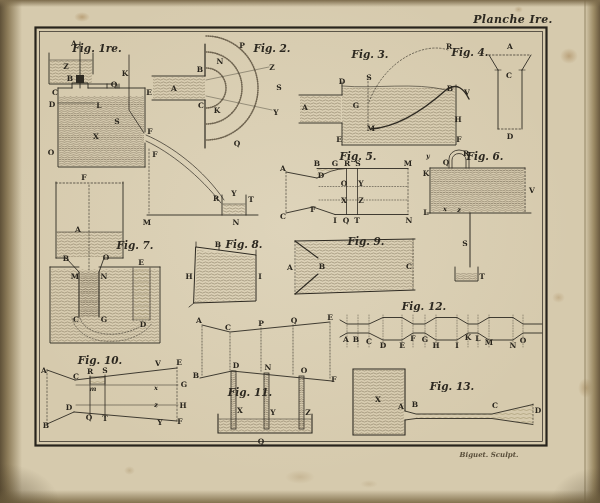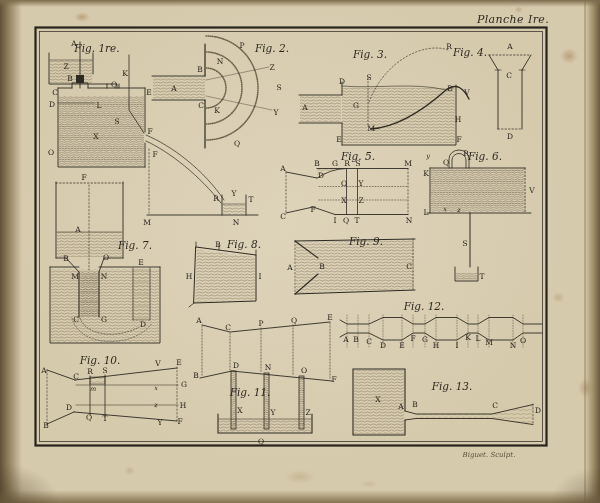--- a/index.html
+++ b/index.html
@@ -1,17 +1,17 @@
 <!DOCTYPE html>
 <html><head>
 <meta charset="utf-8">
 <style>
   html,body{margin:0;padding:0;background:#b0a184;}
   .page{position:relative;width:600px;height:503px;background:#d6caad;overflow:hidden;
-        font-family:"Liberation Serif","DejaVu Serif",serif;}
+        font-family:"Liberation Serif","DejaVu Serif",serif;font-weight:bold;}
   .sheen{position:absolute;inset:0;background:radial-gradient(ellipse at 48% 45%, rgba(255,252,240,.20) 0%, rgba(255,252,240,0) 65%);}
   svg{position:absolute;left:0;top:0;}
   .lbl{font-family:"DejaVu Serif",serif;font-size:7.5px;fill:#29251d;text-anchor:middle;}
   .lbl.sm{font-size:6.5px;font-style:italic;}
   .cap{font-family:"DejaVu Serif",serif;font-style:italic;font-size:10.5px;fill:#2c2820;text-anchor:middle;}
   .plate-title{font-family:"DejaVu Serif",serif;font-style:italic;font-size:11px;fill:#2c2820;text-anchor:middle;letter-spacing:.4px;}
   .sig{font-family:"DejaVu Serif",serif;font-style:italic;font-size:7px;fill:#5a4f3b;text-anchor:middle;}
   .stain{position:absolute;border-radius:50%;pointer-events:none;}
   .edge{position:absolute;pointer-events:none;}
   .edge-l{left:0;top:0;bottom:0;width:22px;background:linear-gradient(90deg,#5f5138 0%,#8d7c59 35%,rgba(214,202,173,0) 100%);}

